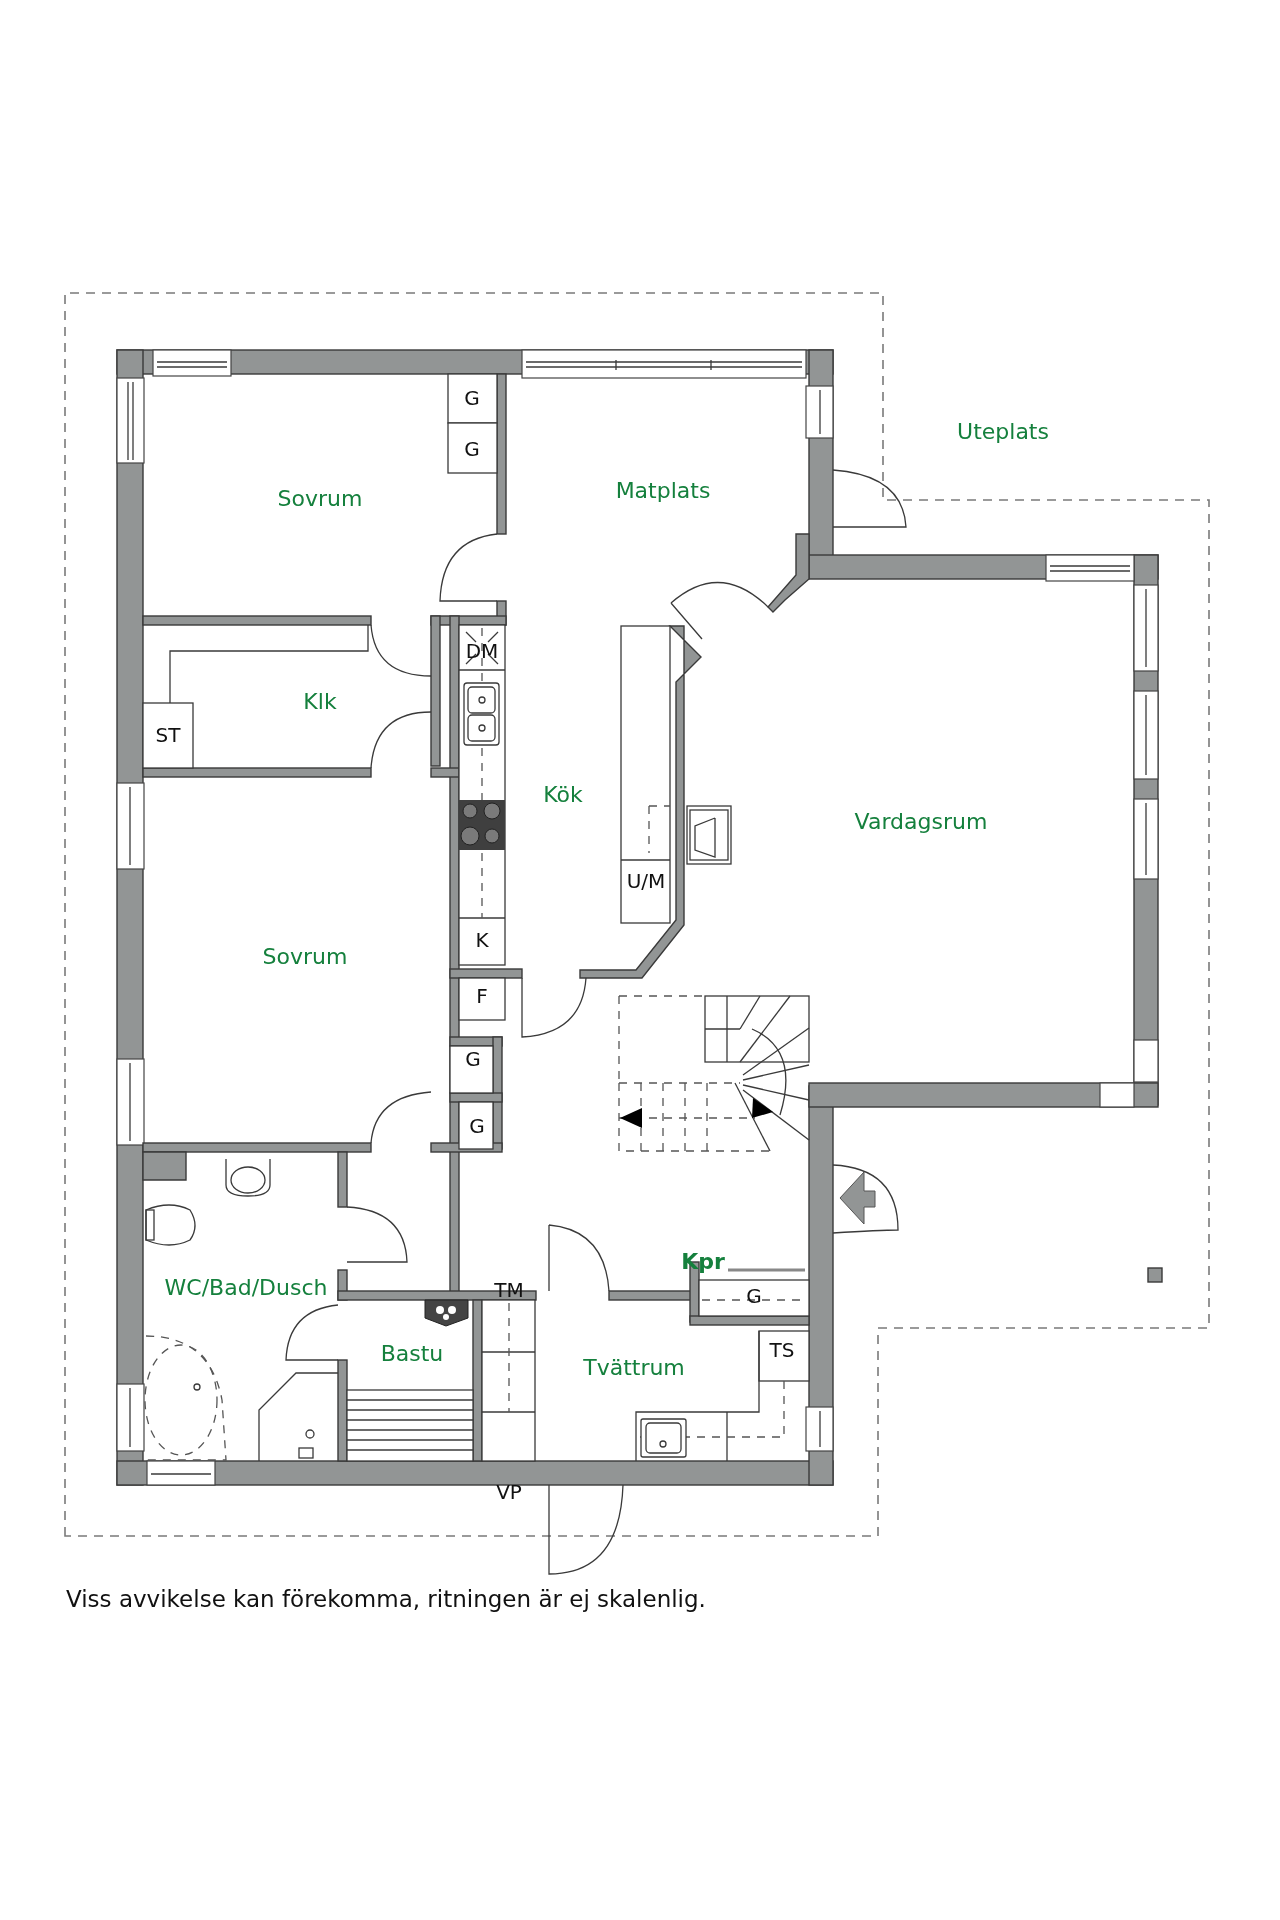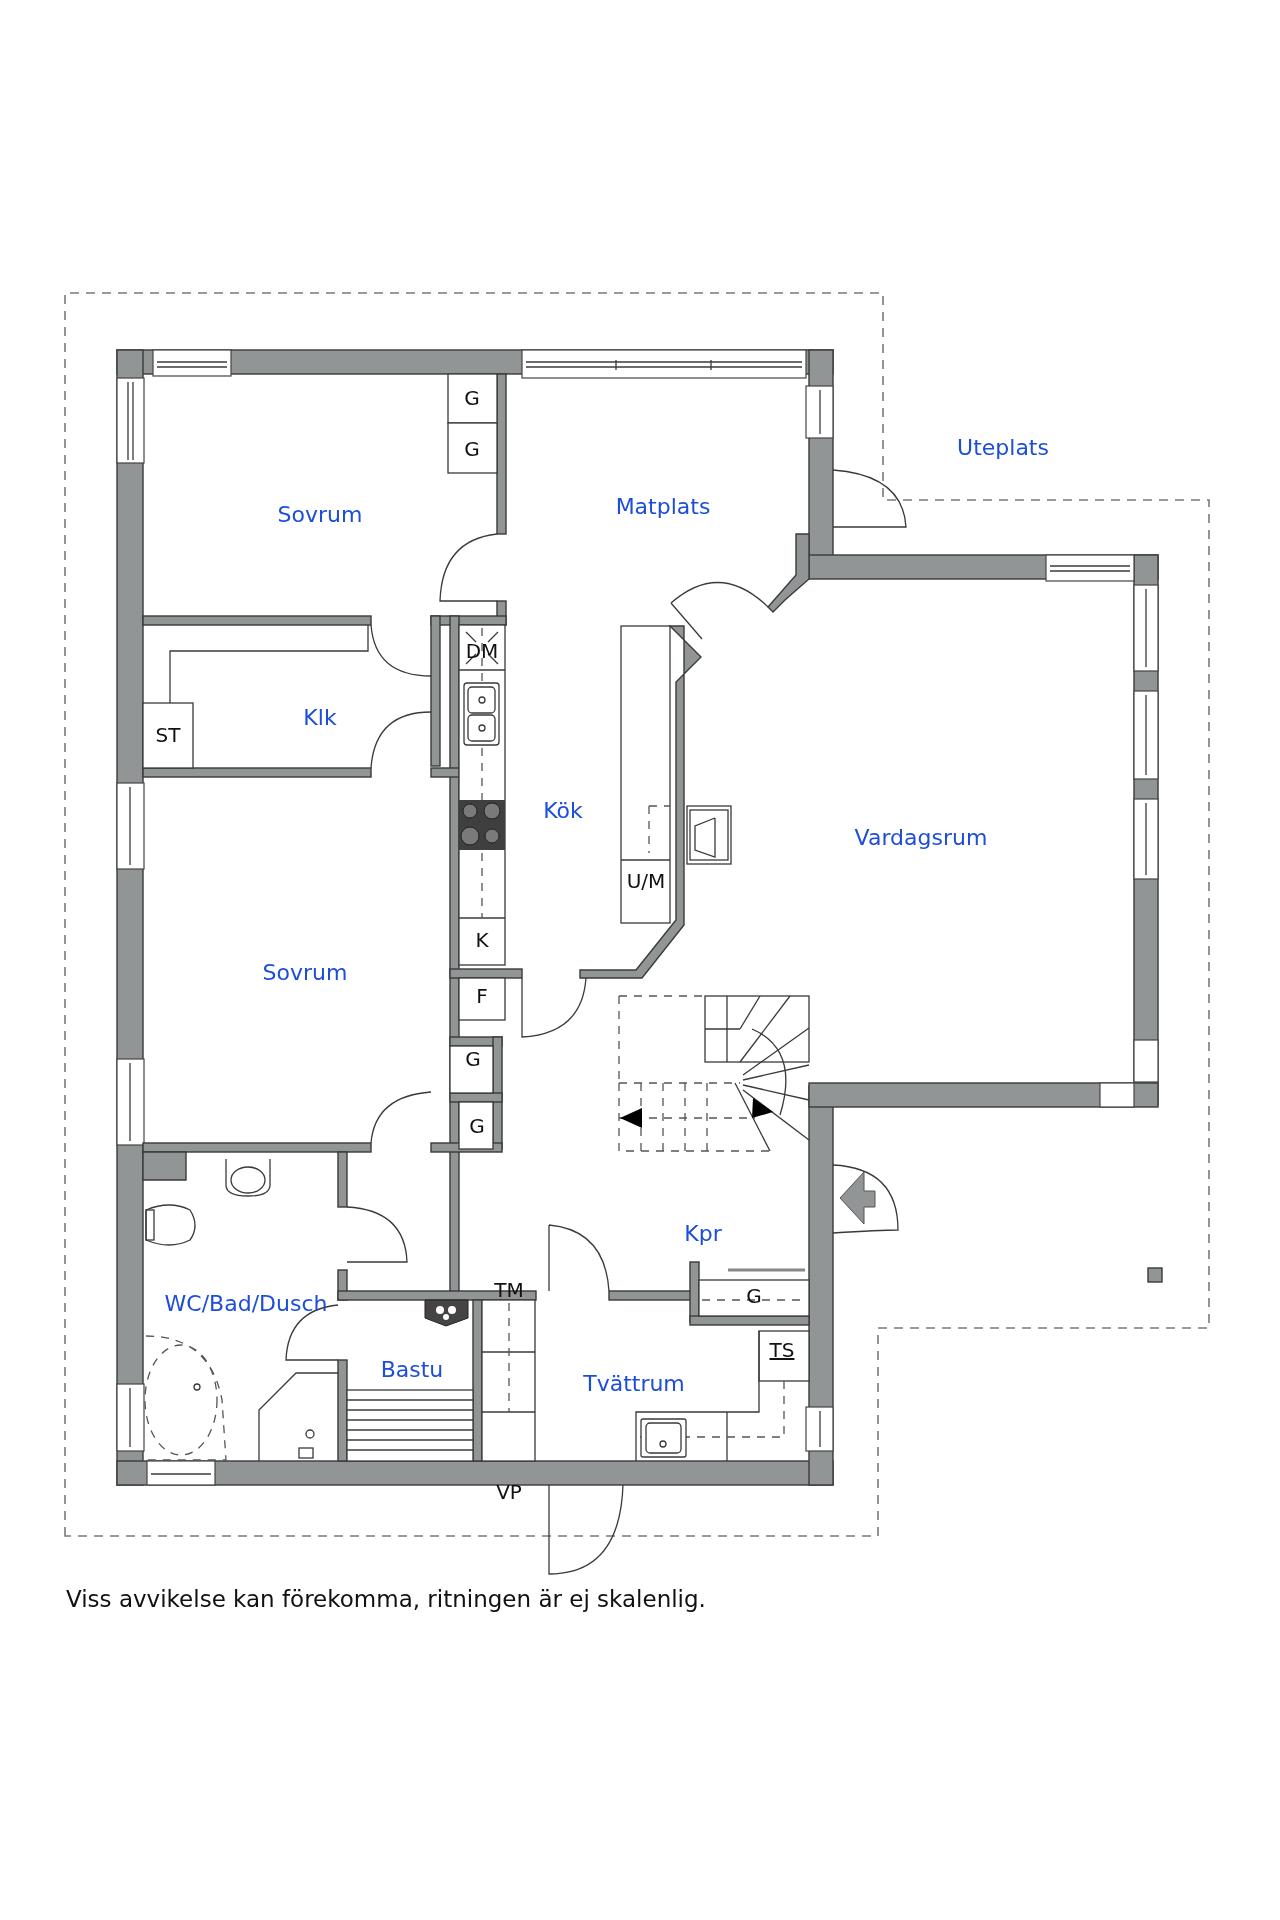--- a/index.html
+++ b/index.html
@@ -5,22 +5,22 @@
   html, body { margin:0; padding:0; background:#ffffff; }
   body { width:1280px; height:1920px; position:relative; overflow:hidden;
          font-family:"Liberation Sans", "DejaVu Sans", sans-serif; color:#111; }
   #plan { position:absolute; left:0; top:0; }
   .wall { fill:#929595; stroke:#3a3a3a; stroke-width:1.4; }
   .dash { fill:none; stroke:#7a7a7a; stroke-width:1.6; stroke-dasharray:9 7; }
   .thin { fill:none; stroke:#3a3a3a; stroke-width:1.3; }
   .thinw { fill:#ffffff; stroke:#3a3a3a; stroke-width:1.3; }
   .win { fill:#ffffff; stroke:#444; stroke-width:1.2; }
   .dashin { fill:none; stroke:#555; stroke-width:1.3; stroke-dasharray:8 7; }
-  .label { position:absolute; font-size:22px; color:#1d4ed8; white-space:nowrap;
-           transform:translate(-50%,-50%); font-family:"DejaVu Sans", sans-serif;margin-top:16px; }
+  .label { position:absolute; font-size:22px; color:#15803d; white-space:nowrap;
+           transform:translate(-50%,-50%); font-family:"DejaVu Sans", sans-serif; }
   .abbr { position:absolute; font-size:20px; color:#111; white-space:nowrap;
           transform:translate(-50%,-50%); font-family:"DejaVu Sans", sans-serif; }
   .disclaimer { position:absolute; left:66px; top:1586px; font-size:23px; color:#111;
                 font-family:"DejaVu Sans", sans-serif; white-space:nowrap; }
 </style>
 </head>
 <body>
 
 <svg id="plan" width="1280" height="1920" viewBox="0 0 1280 1920">
 
@@ -289,32 +289,32 @@
   </g>
 </svg>
 
 <div class="label" style="left:320px; top:498px;">Sovrum</div>
 <div class="label" style="left:663px; top:490px;">Matplats</div>
 <div class="label" style="left:1003px; top:431px;">Uteplats</div>
 <div class="label" style="left:320px; top:701px;">Klk</div>
 <div class="label" style="left:563px; top:794px;">Kök</div>
 <div class="label" style="left:921px; top:821px;">Vardagsrum</div>
 <div class="label" style="left:305px; top:956px;">Sovrum</div>
-<div class="label" style="left:703px; top:1217px;">Kpr</div>
+<div class="label" style="left:703px; top:1261px;font-weight:bold;">Kpr</div>
 <div class="label" style="left:246px; top:1287px;">WC/Bad/Dusch</div>
 <div class="label" style="left:412px; top:1353px;text-align:right;">Bastu</div>
 <div class="label" style="left:634px; top:1367px;">Tvättrum</div>
 
 <div class="abbr" style="left:472px; top:398px;">G</div>
 <div class="abbr" style="left:472px; top:449px;">G</div>
 <div class="abbr" style="left:168px; top:735px;">ST</div>
 <div class="abbr" style="left:482px; top:651px;">DM</div>
 <div class="abbr" style="left:646px; top:881px;">U/M</div>
 <div class="abbr" style="left:482px; top:940px;">K</div>
 <div class="abbr" style="left:482px; top:996px;">F</div>
 <div class="abbr" style="left:473px; top:1059px;">G</div>
 <div class="abbr" style="left:477px; top:1126px;">G</div>
 <div class="abbr" style="left:754px; top:1296px;">G</div>
 <div class="abbr" style="left:509px; top:1290px;">TM</div>
 <div class="abbr" style="left:509px; top:1492px;">VP</div>
-<div class="abbr" style="left:782px; top:1350px;text-decoration:underline;">TS</div>
+<div class="abbr" style="left:782px; top:1350px;">TS</div>
 
 <div class="disclaimer">Viss avvikelse kan förekomma, ritningen är ej skalenlig.</div>
 
 </body></html>

